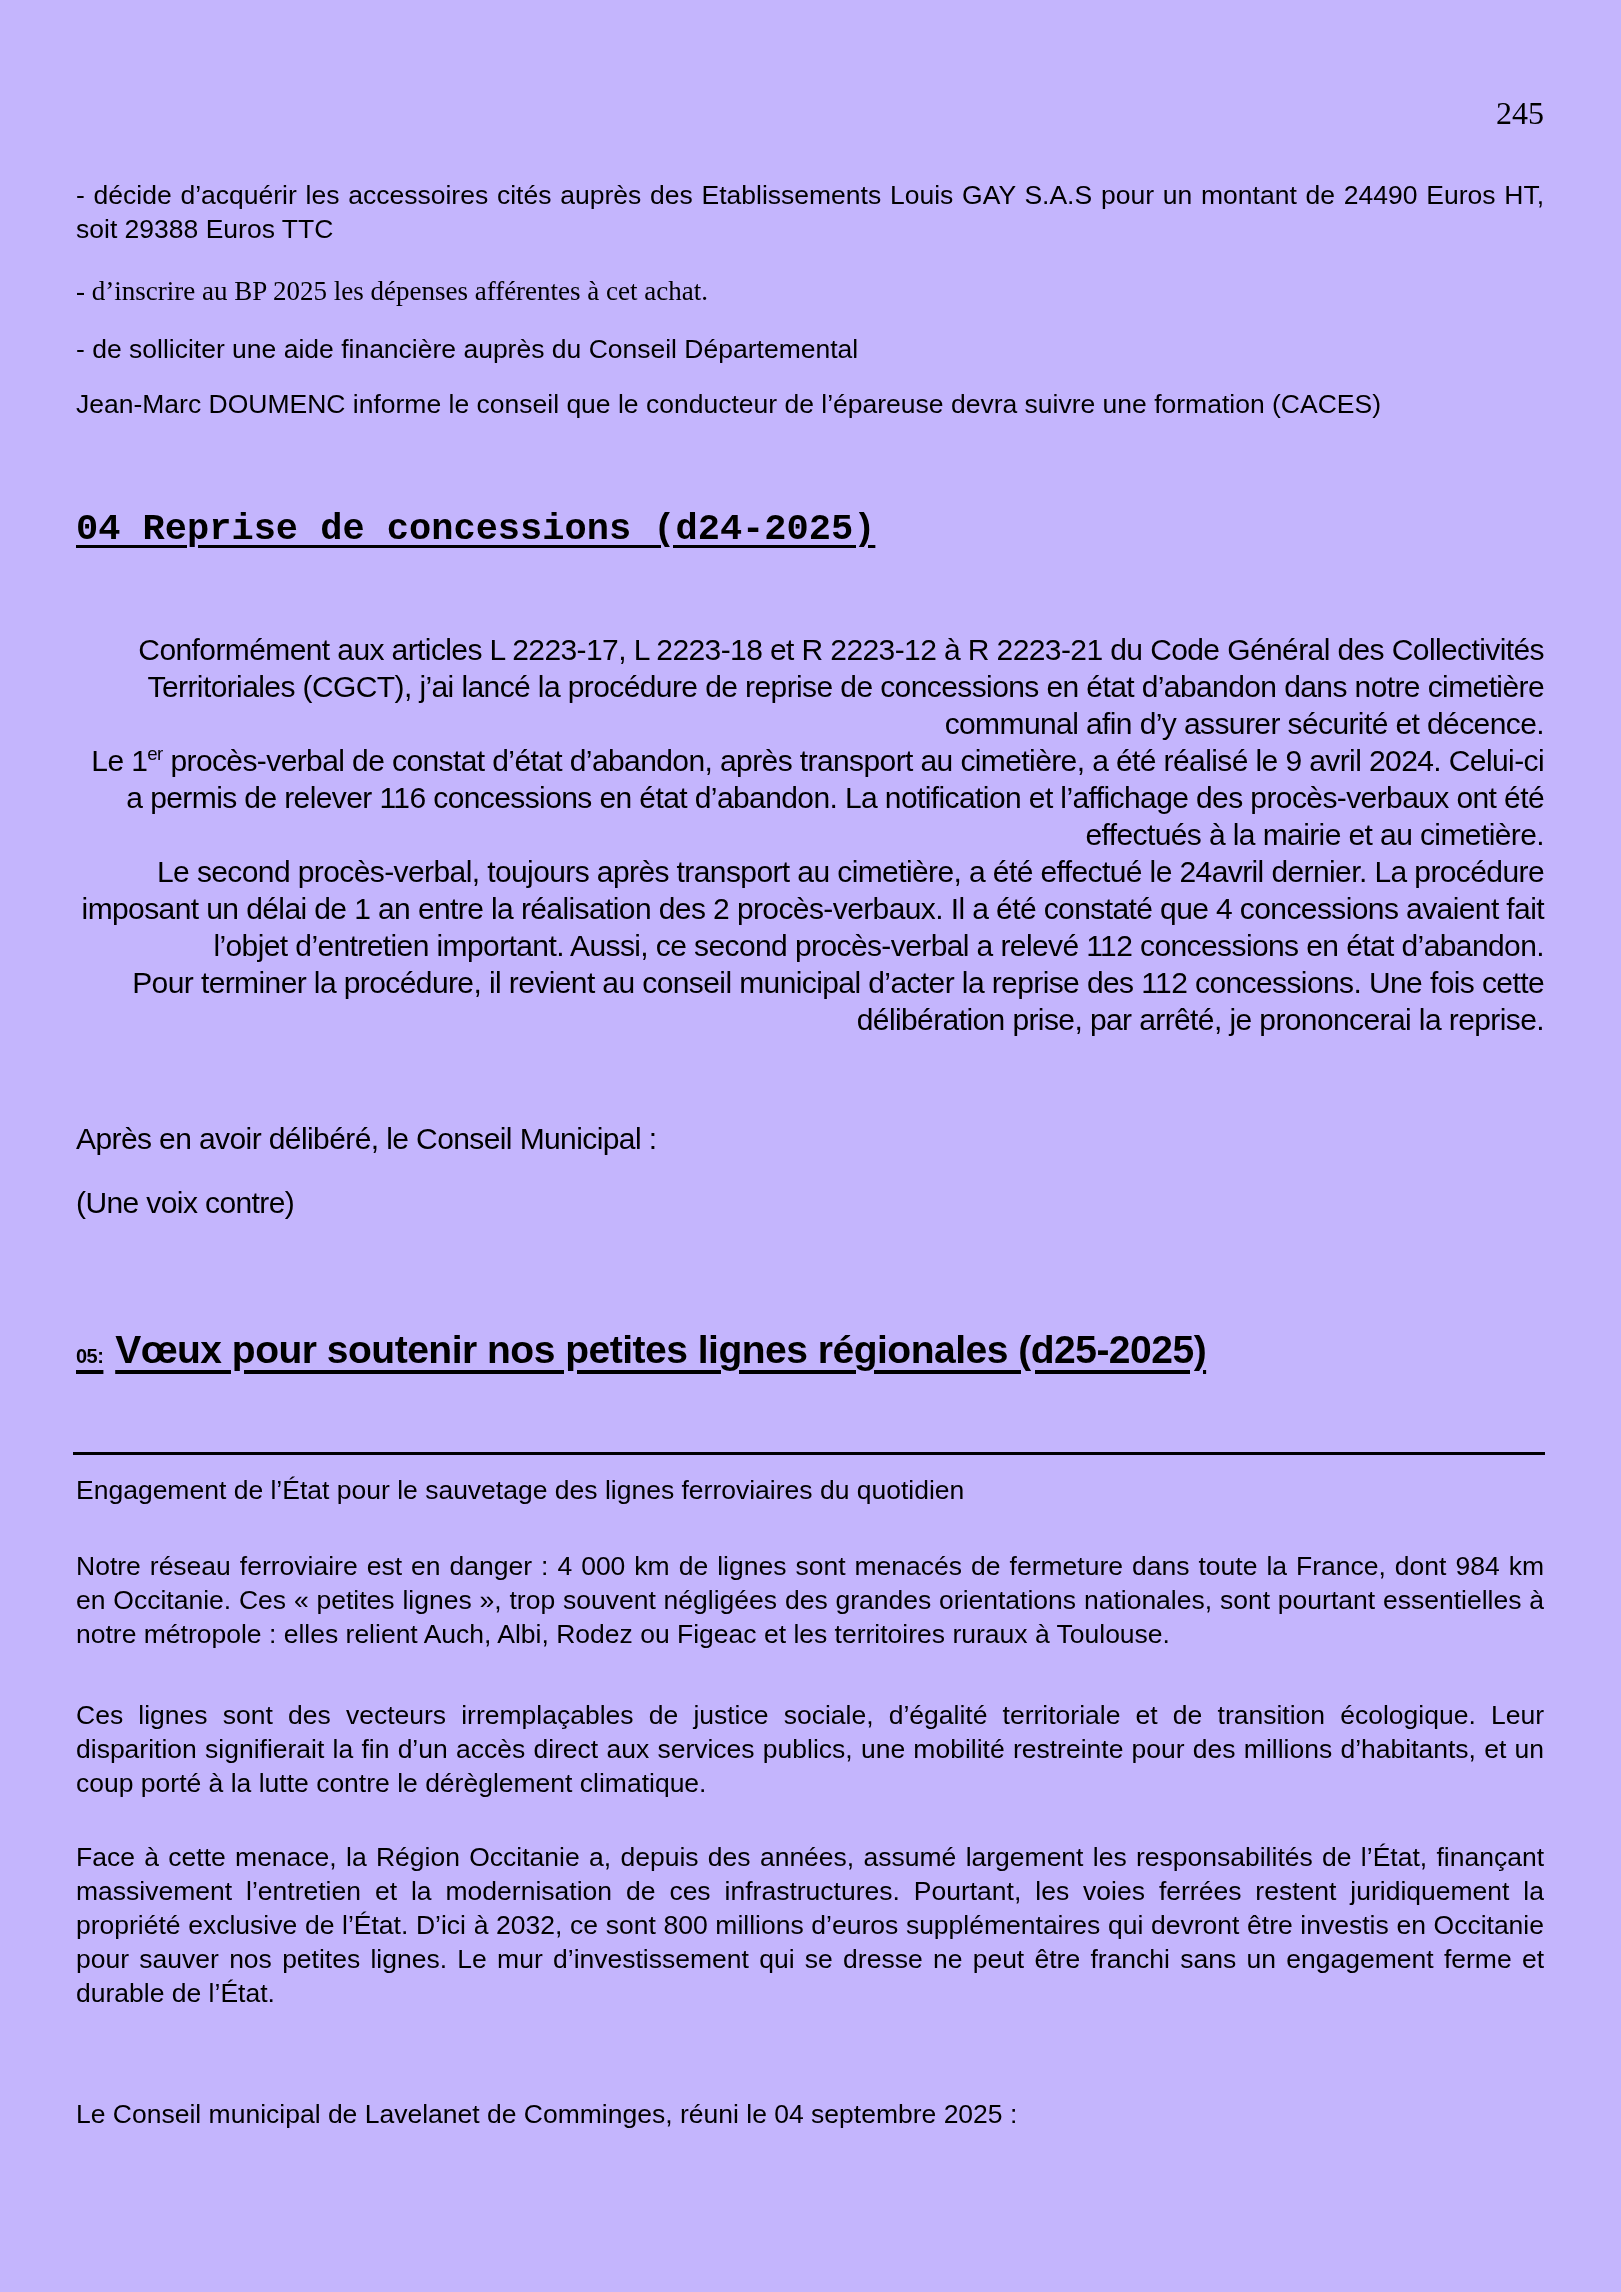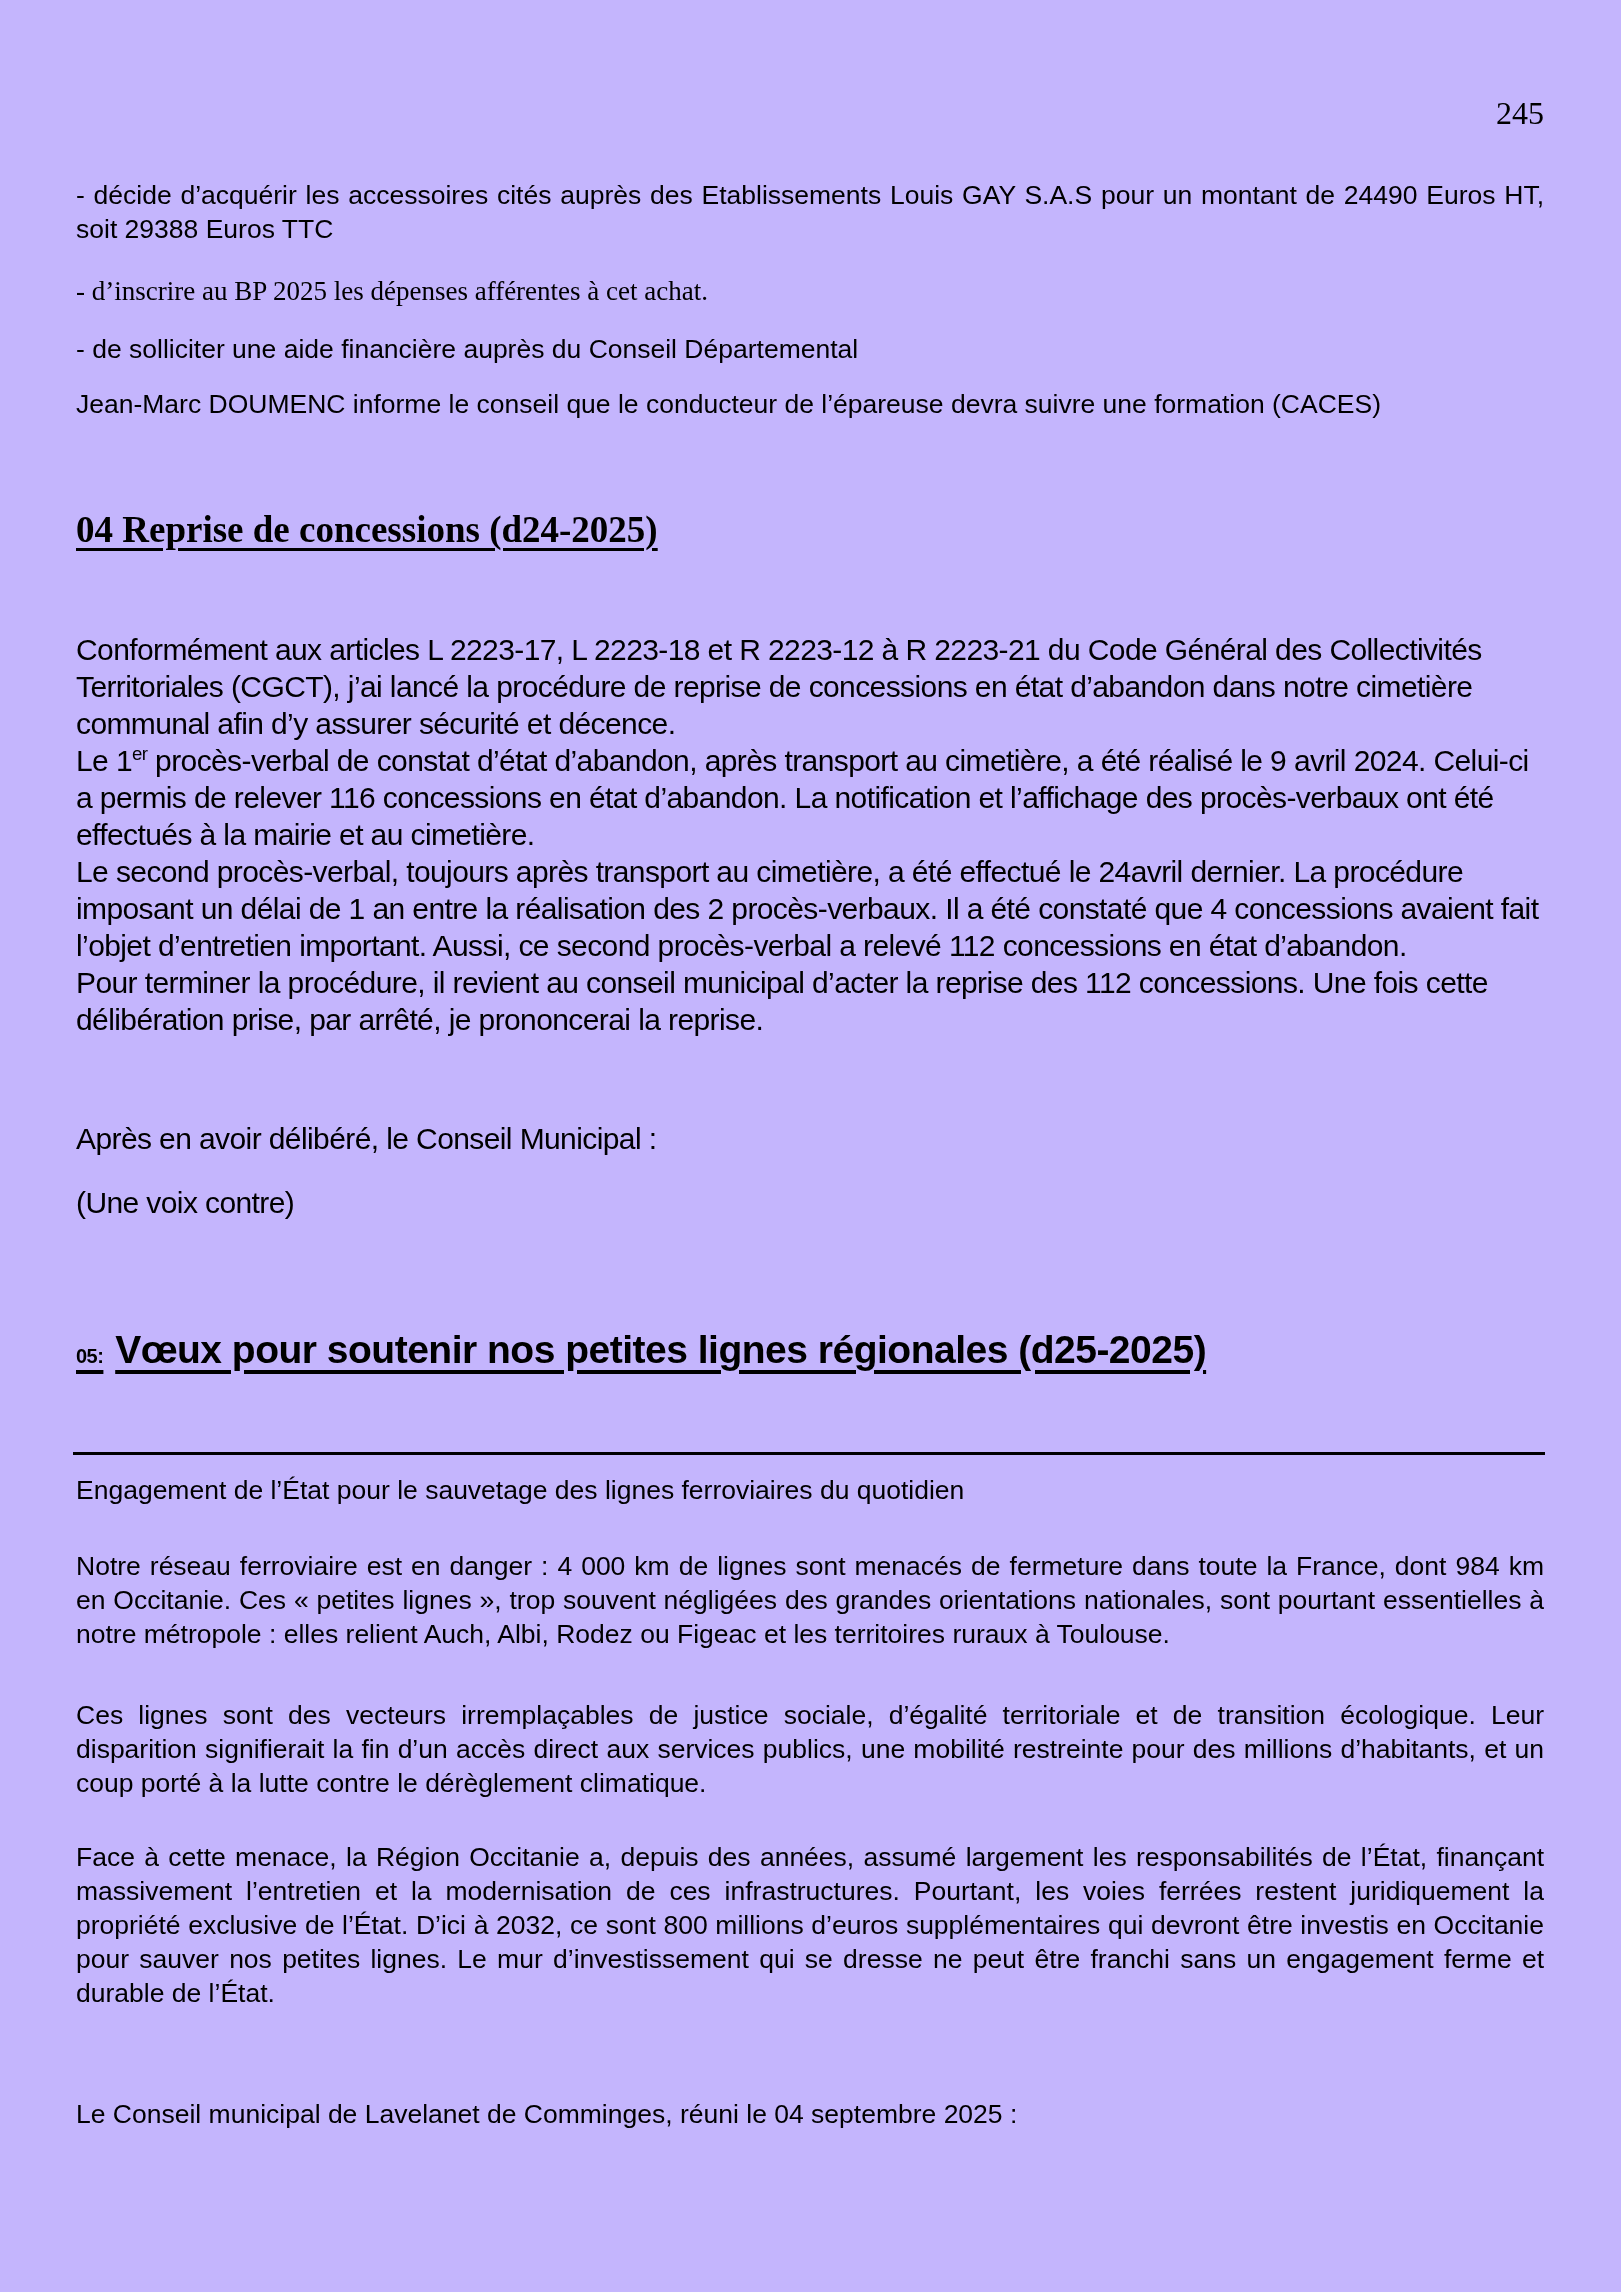--- a/index.html
+++ b/index.html
@@ -30,32 +30,33 @@
   .bullet2 {
     top: 272px;
     font-family: "Liberation Serif", "DejaVu Serif", serif;
     font-size: 27px; line-height: 39px;
   }
   .bullet3 { top: 332px; }
   .note-line { top: 387px; }
 
   .h04 {
     top: 507px;
-    font-family: Liberation Serif, serif;
+    font-family: Liberation Mono, monospace;
     font-size: 37px; line-height: 45px; font-weight: bold;
     text-decoration: underline;
     text-decoration-thickness: 2.9px;
     text-underline-offset: 5.9px;
   }
 
   .body04 {
     top: 631px;
     font-family: "Liberation Sans", "DejaVu Sans", sans-serif;
     font-size: 30px; line-height: 37px;
     letter-spacing: -0.6px;
+    text-align: right;
   }
   .body04 p { margin: 0; }
   .body04 sup { font-size: 0.62em; line-height: 0; }
 
   .apres { top: 1120px; font-size: 30px; line-height: 37px; letter-spacing: -0.6px; }
   .decision { top: 1185px; font-size: 30px; line-height: 36px; letter-spacing: -0.6px; }
   .decision .bold { font-weight: bold; }
   .decision div { margin: 0; }
 
   .h05 {

